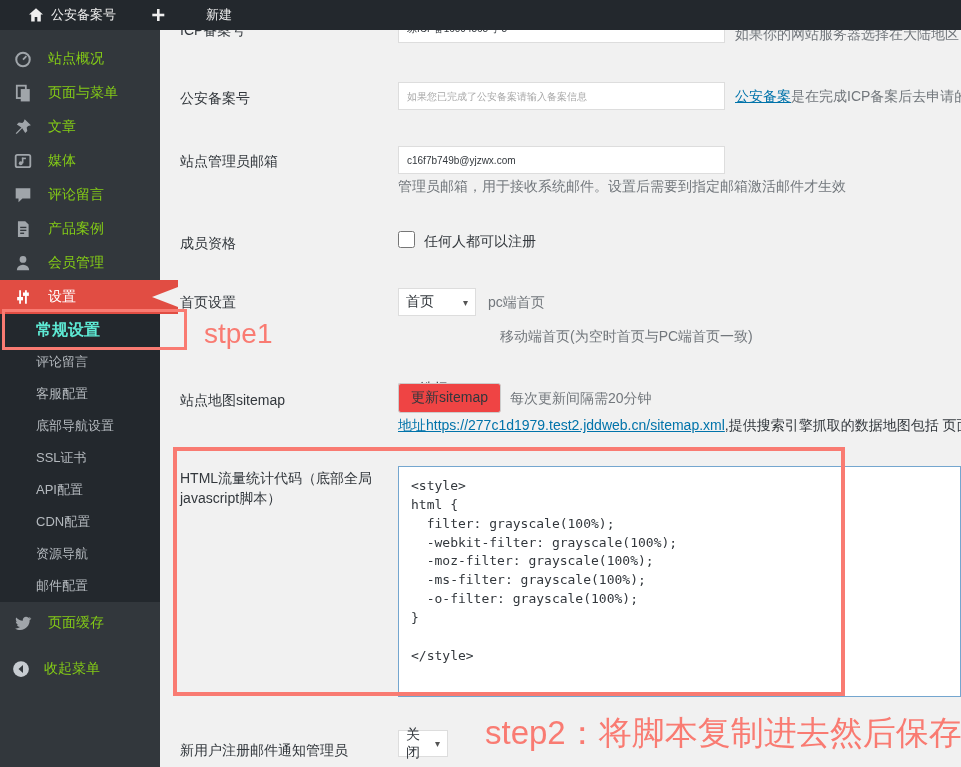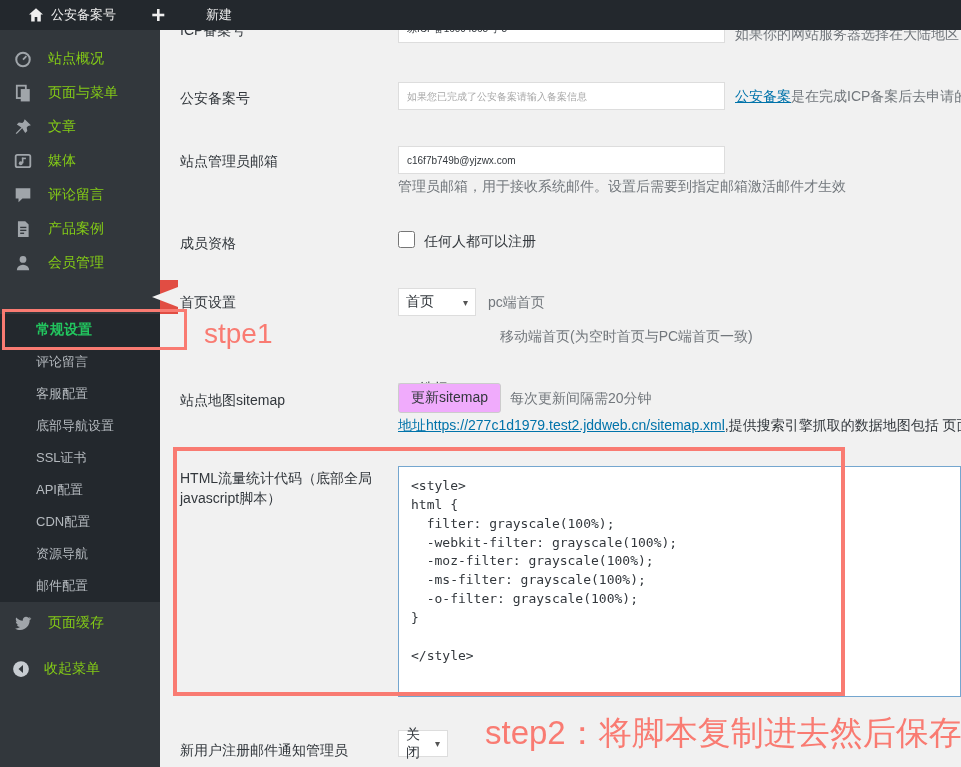--- a/index.html
+++ b/index.html
@@ -27,21 +27,21 @@
   .menu-item .mi-icon { position:absolute; left:14px; width:18px; height:18px; color:#a0a5aa; }
   .menu-item .mi-icon svg { width:18px; height:18px; display:block; }
   .menu-item .mi-label { position:absolute; left:48px; white-space:nowrap; }
   .menu-item.current { background:#e14d43; color:#fff; }
   .menu-item.current .mi-icon { color:#fff; }
   .submenu { position:absolute; left:0; top:314px; width:160px; height:288px; background:#23282d; }
   .submenu-item {
     position:relative; height:32px; display:flex; align-items:center;
     padding-left:36px; color:#b4b9be; font-size:13px; cursor:pointer; white-space:nowrap;
   }
-  .submenu-item.current { color:#22c55e; font-weight:bold; font-size:14px; }
+  .submenu-item.current { color:#5eead4; font-weight:bold; font-size:16px; }
   .arrow-band { position:absolute; left:160px; top:280px; width:18px; height:34px; background:#e14d43; z-index:11; }
   .arrow-notch {
     position:absolute; left:152px; top:287px; width:0; height:0; z-index:12;
     border-top:10px solid transparent; border-bottom:10px solid transparent;
     border-right:26px solid #f1f1f1;
   }
   
   .row-label { position:absolute; left:180px; width:212px; color:#32373c; line-height:1.45; }
   .text-input {
     position:absolute; left:398px; width:327px; height:28px;
@@ -53,21 +53,21 @@
   .link { color:#0073aa; text-decoration:underline; cursor:pointer; }
   .fake-select {
     position:absolute; height:28px; background:#fff; border:1px solid #ddd;
     display:flex; align-items:center; justify-content:space-between;
     padding:0 7px; cursor:pointer; color:#32373c; font-size:14px;
   }
   .fs-caret { color:#555; font-size:10px; margin-left:10px; }
   .checkbox { position:absolute; left:398px; width:17px; height:17px; cursor:pointer; }
   .btn-secondary {
     position:absolute; left:398px; height:30px; padding:0 12px;
-    background:#f0abfc; border:1px solid #ccc; border-radius:3px;
+    background:#ef4444; border:1px solid #ccc; border-radius:3px;
     font-size:14px; color:#32373c; cursor:pointer;
     font-family:"Liberation Sans","DejaVu Sans",sans-serif;
   }
   .code-area {
     position:absolute; left:398px; top:466px; width:563px; height:231px;
     background:#fff; border:1px solid #74a6cf; resize:none;
     font-family:"DejaVu Sans Mono","Liberation Mono",monospace;
     font-size:13px; line-height:1.45; color:#32373c; padding:10px 12px;
   }
   
@@ -206,20 +206,31 @@
     <div class="menu-item" style="top:246px;">
       <span class="mi-icon">
         <svg viewBox="0 0 16 16">
             <circle cx="8" cy="4.8" r="3" fill="currentColor"></circle>
             <path d="M2.5 14.5 a5.5 5 0 0 1 11 0 z" fill="currentColor"></path>
           </svg>
       </span>
       <span class="mi-label">会员管理</span>
     </div>
 
+    <div class="menu-item current" style="top:280px;">
+      <span class="mi-icon">
+        <svg viewBox="0 0 16 16">
+            <rect x="4.6" y="2" width="1.6" height="12" fill="currentColor"></rect>
+            <rect x="2.8" y="8" width="5.2" height="3" fill="currentColor"></rect>
+            <rect x="9.8" y="2" width="1.6" height="12" fill="currentColor"></rect>
+            <rect x="8" y="4" width="5.2" height="3" fill="currentColor"></rect>
+          </svg>
+      </span>
+      <span class="mi-label">设置</span>
+    </div>
 
     <div class="submenu">
       <div class="submenu-item current">常规设置</div>
       <div class="submenu-item">评论留言</div>
       <div class="submenu-item">客服配置</div>
       <div class="submenu-item">底部导航设置</div>
       <div class="submenu-item">SSL证书</div>
       <div class="submenu-item">API配置</div>
       <div class="submenu-item">CDN配置</div>
       <div class="submenu-item">资源导航</div>

